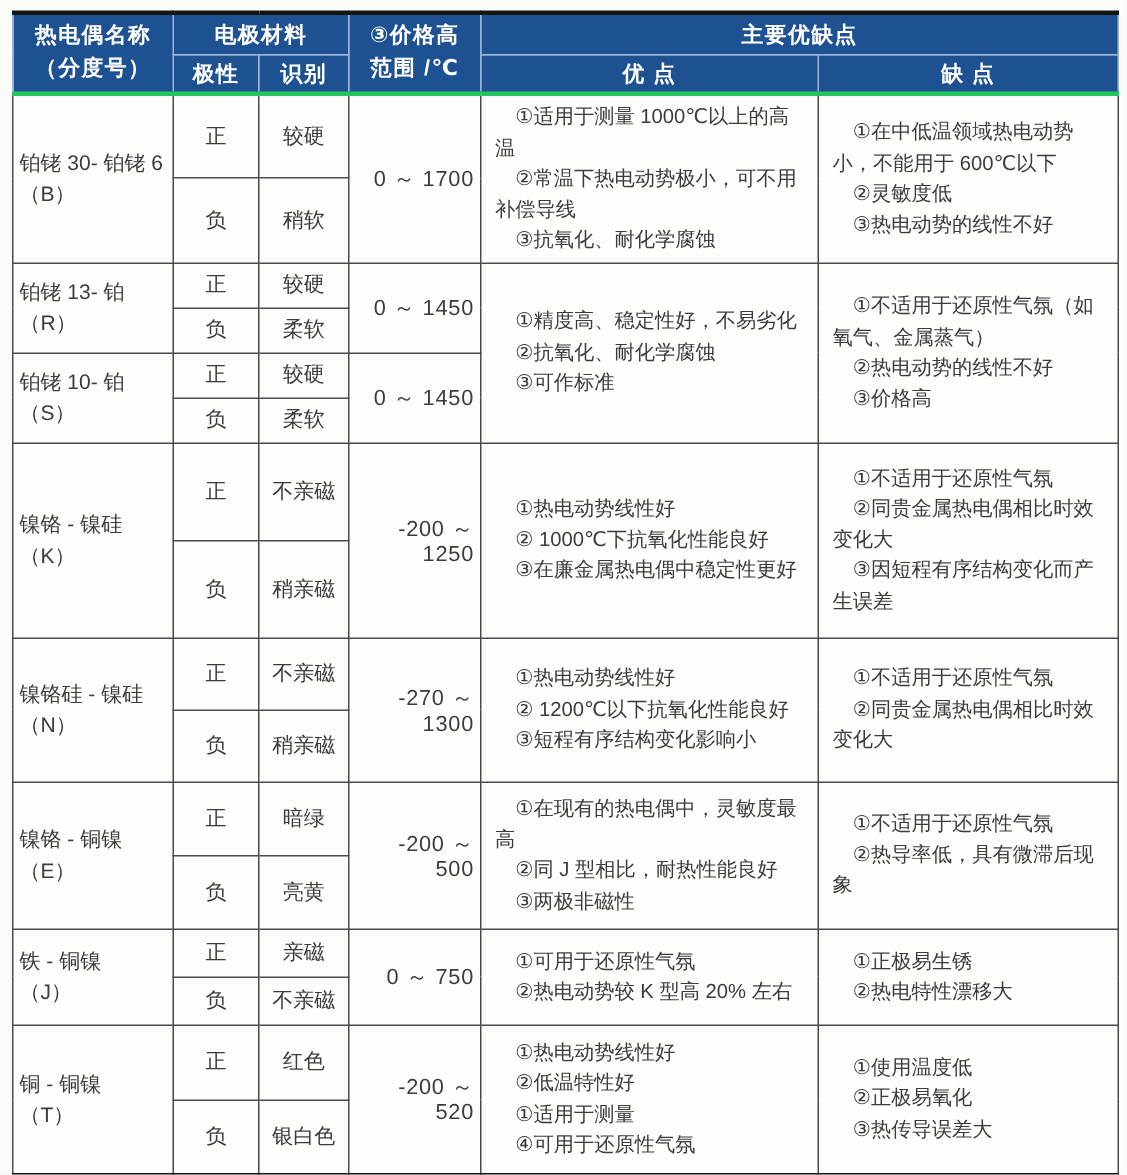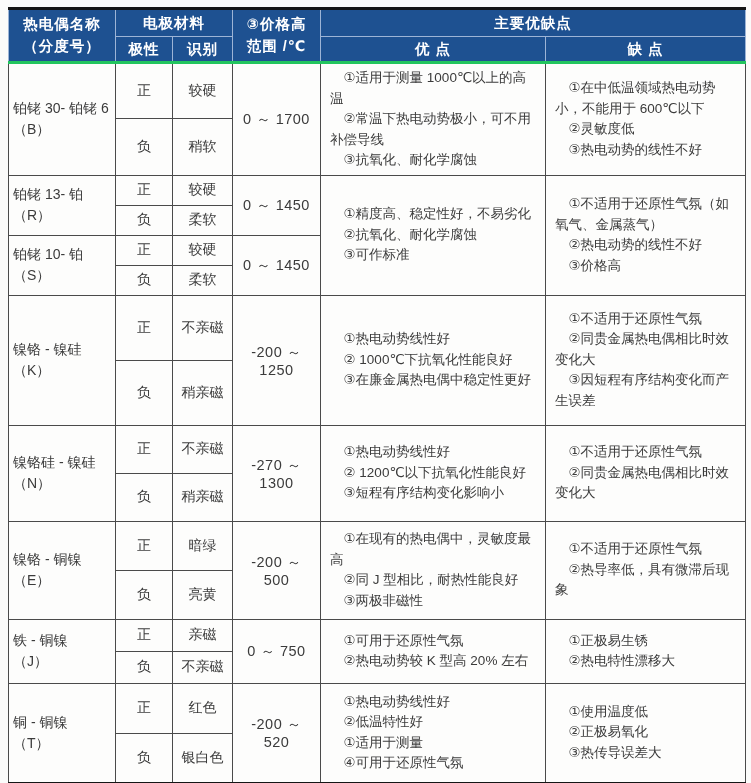--- a/index.html
+++ b/index.html
@@ -23,21 +23,21 @@
     background:#1e5191;color:#ffffff;font-weight:bold;font-size:14.5px;
     border:1px solid #9db4d6;padding:2px 2px;letter-spacing:1px;
   }
   th.dark-bottom{border-bottom:3px solid #22c55e;}
   td{
     border:1px solid #4a4a4a;color:#3b3b3b;vertical-align:middle;
     padding:2px 4px;box-sizing:border-box;
   }
   td.cell-name{font-size:14px;text-align:left;line-height:1.5;}
   td.cell-center{font-size:14px;text-align:center;}
-  td.cell-temp{font-size:14.5px;text-align:center;letter-spacing:.5px;}
+  td.cell-temp{font-size:14.5px;text-align:right;letter-spacing:.5px;}
   td.cell-list{font-size:13.5px;padding:4px 9px;}
   td.cell-list p{margin:0;text-indent:1em;line-height:1.52;}
   .hdr-two-line span{display:block;line-height:1.45;}
 </style>
 </head>
 <body>
 
 <div class="page">
   <table class="tc-table">
     <colgroup>

